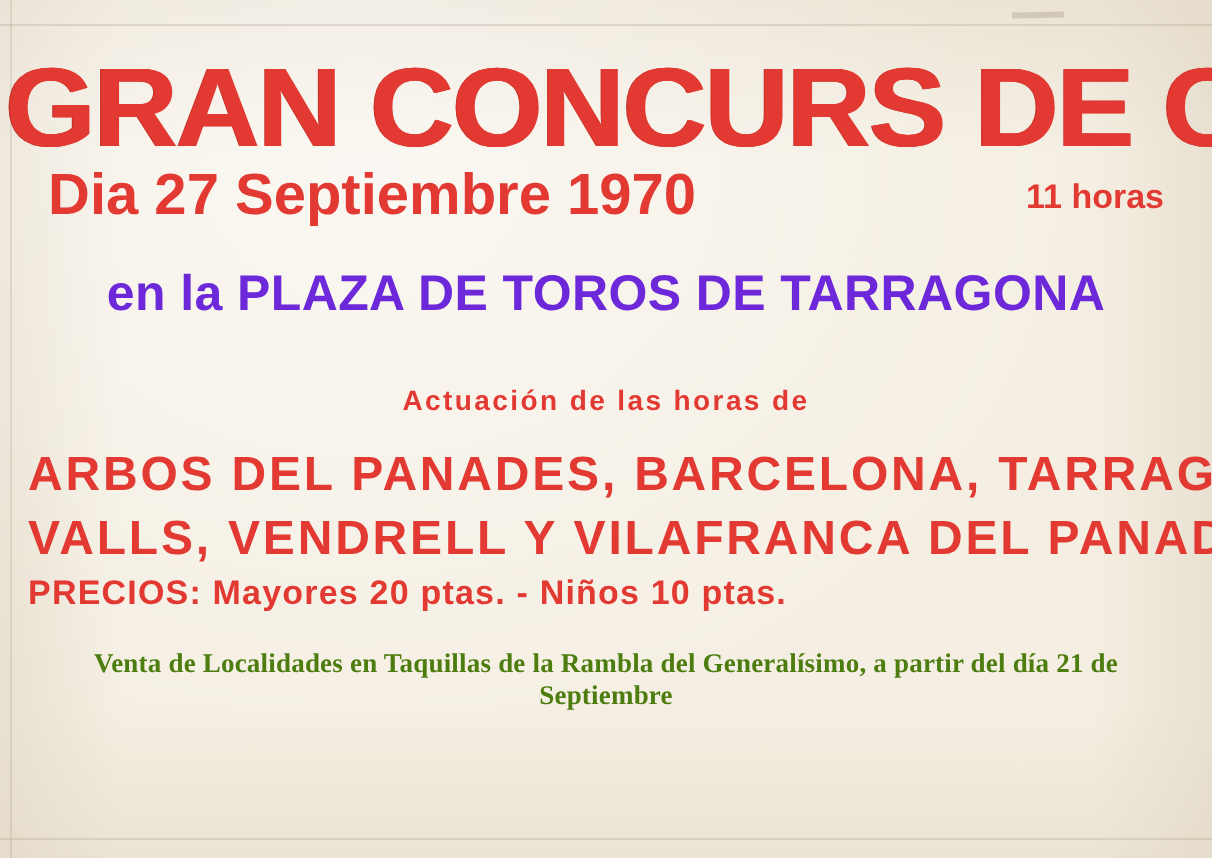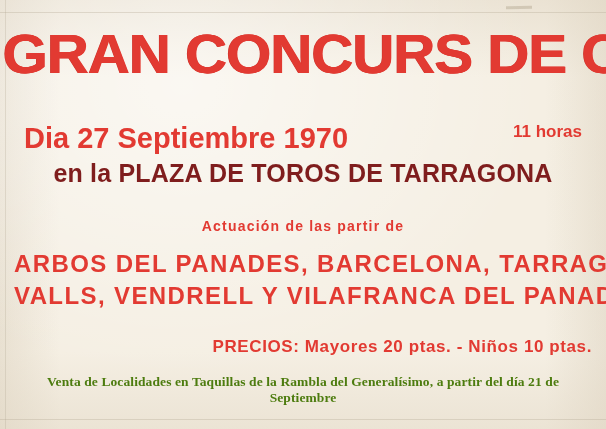--- a/index.html
+++ b/index.html
@@ -79,43 +79,42 @@
     font-size: 56px;
     line-height: 1.0;
     letter-spacing: -1px;
     transform: scaleX(1.04);
     text-shadow: 0.5px 0 0 #e23a32, -0.5px 0 0 #c8322a;
     white-space: nowrap;
   }
 
   .line-date {
     display: flex;
-    align-items: flex-start;
+    align-items: center;
     justify-content: space-between;
-    margin-top: 40px;
     padding: 0 10px;
   }
   .date-text {
     color: #e23a32;
     font-weight: bold;
     font-size: 29px;
     letter-spacing: 0px;
     white-space: nowrap;
   }
   .hour-text {
     color: #e23a32;
     font-weight: bold;
     font-size: 17px;
     white-space: nowrap;
   }
 
   .line-place {
-    margin-top: 4px;
+    margin-top: 18px;
     text-align: center;
-    color: #7f1d1d;
+    color: #6d28d9;
     font-weight: bold;
     font-size: 25px;
     letter-spacing: 0.2px;
     white-space: nowrap;
   }
 
   .line-subtitle {
     margin-top: 30px;
     text-align: center;
     color: #e23a32;
@@ -129,22 +128,21 @@
     text-align: center;
     color: #e23a32;
     font-weight: bold;
     font-size: 24px;
     letter-spacing: 1.4px;
     line-height: 1.35;
     white-space: nowrap;
   }
 
   .line-prices {
-    margin-top: 24px;
-    text-align: right;
+    text-align: left;
     color: #e23a32;
     font-weight: bold;
     font-size: 17px;
     letter-spacing: 0.6px;
   }
 
   .line-sales {
     margin-top: 17px;
     text-align: center;
     color: #4d7c0f;
@@ -168,21 +166,21 @@
 
     <h1 class="title">GRAN CONCURS DE CASTELLS</h1>
 
     <div class="line-date">
       <span class="date-text">Dia 27 Septiembre 1970</span>
       <span class="hour-text">11 horas</span>
     </div>
 
     <div class="line-place">en la PLAZA DE TOROS DE TARRAGONA</div>
 
-    <div class="line-subtitle">Actuación de las partir de</div>
+    <div class="line-subtitle">Actuación de las horas de</div>
 
     <div class="collas">
       <div>ARBOS DEL PANADES, BARCELONA, TARRAGONA,</div>
       <div>VALLS, VENDRELL Y VILAFRANCA DEL PANADES</div>
     </div>
 
     <div class="line-prices">PRECIOS: Mayores 20 ptas.  -  Niños 10 ptas.</div>
 
     <div class="line-sales">Venta de Localidades en Taquillas de la Rambla del Generalísimo, a partir del día 21 de Septiembre</div>
 

